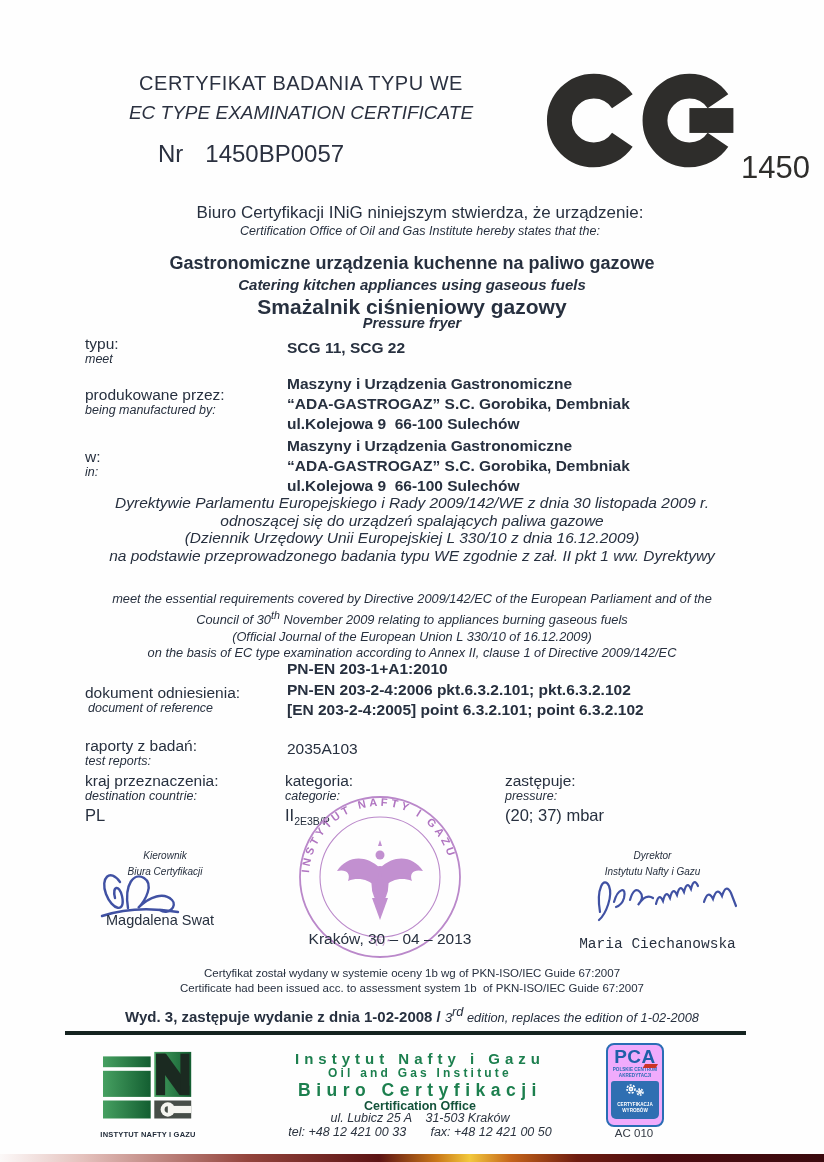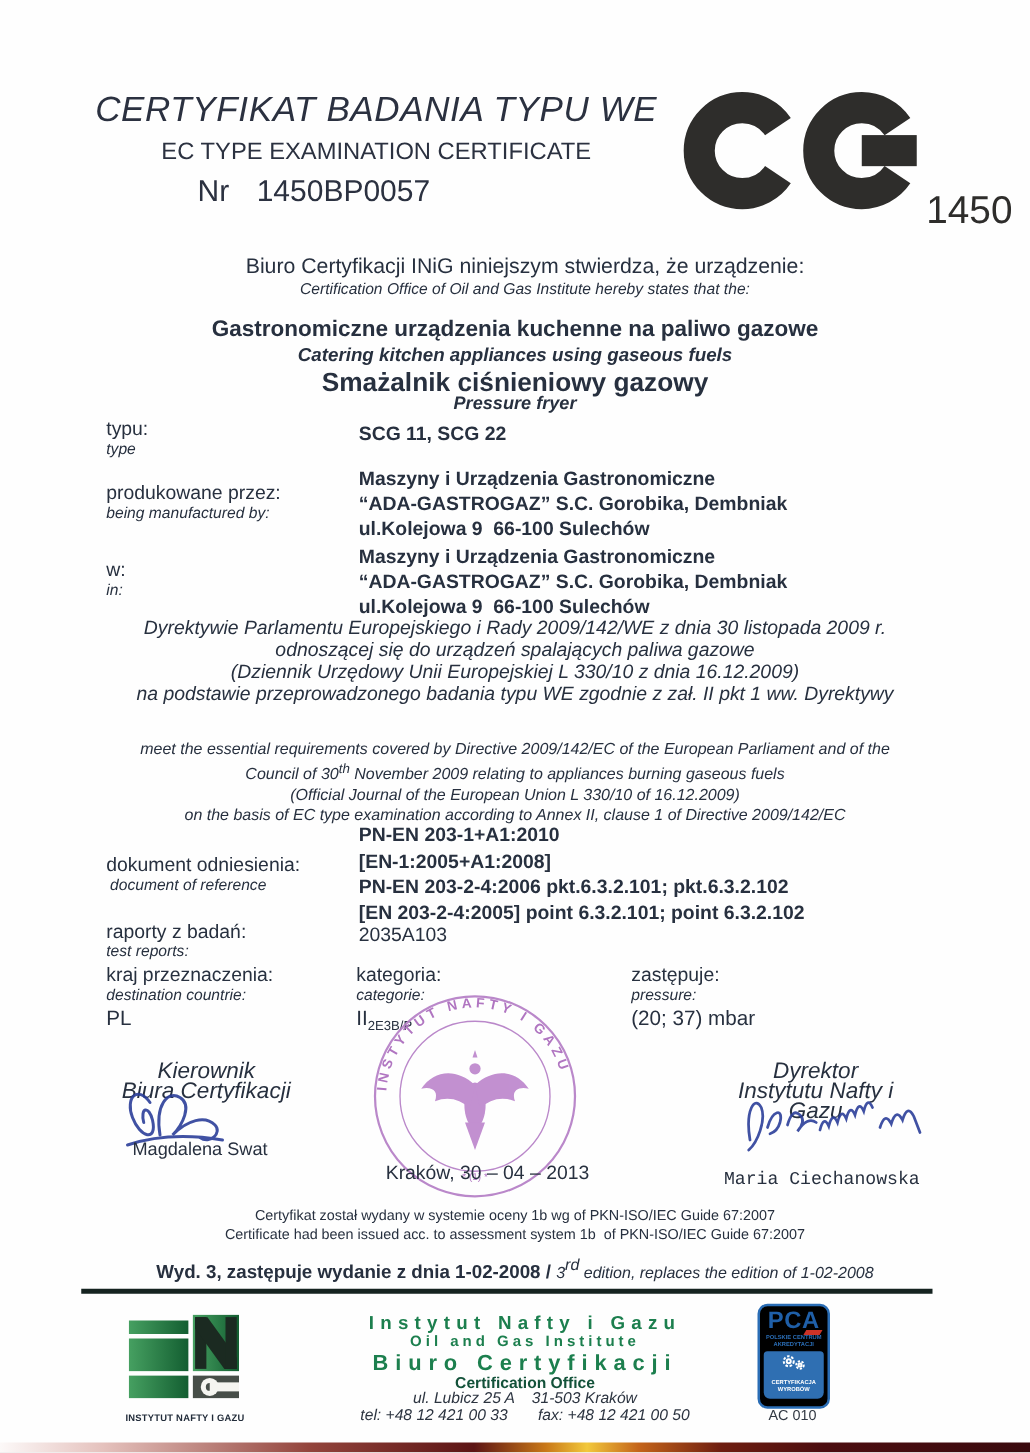--- a/index.html
+++ b/index.html
@@ -9,22 +9,22 @@
     font-family:"Liberation Sans",sans-serif;color:#27303f;
     -webkit-font-smoothing:antialiased;
   }
   .abs{position:absolute;}
   .ctr{position:absolute;left:0;width:824px;text-align:center;}
   .b{font-weight:bold;}
   .pre{white-space:pre;}
   svg text{font-family:"Liberation Sans",sans-serif;}
 
   .title-block{top:72px;left:36px;width:530px;text-align:center;}
-  .title-pl{font-size:28px;letter-spacing:0.5px;color:#2b3140;font-style:italic;}
-  .title-en{font-size:19px;margin-top:7px;color:#2b3140;}
+  .title-pl{font-size:20px;letter-spacing:0.5px;color:#2b3140;}
+  .title-en{font-size:19px;font-style:italic;margin-top:7px;color:#2b3140;}
   .nr-line{top:140px;left:158px;font-size:24px;display:flex;gap:22px;color:#2b3140;}
 
   .ce-num{top:150px;left:741px;font-size:31px;color:#2e2d2b;}
 
   .stmt-pl{top:203px;font-size:17px;transform:translateX(8px);}
   .stmt-en{top:224px;font-size:12.5px;font-style:italic;transform:translateX(8px);}
 
   .prod1{top:253px;font-size:18px;font-weight:bold;}
   .prod2{top:276px;font-size:15px;font-weight:bold;font-style:italic;}
   .prod3{top:295px;font-size:21px;font-weight:bold;}
@@ -38,40 +38,40 @@
   .comp-en{top:591px;font-size:12.8px;font-style:italic;line-height:16.2px;}
 
   .ref-val{top:659px;left:287px;font-size:15.5px;font-weight:bold;line-height:20.5px;}
   .rep-val{top:740px;left:287px;font-size:15.5px;}
 
   .col-lab{top:772px;}
   .col-lab-en{top:789px;}
   .col-val{top:806px;font-size:16.5px;}
   .catsub{font-size:10.5px;}
 
-  .role{font-size:18px;font-style:italic;line-height:16px;text-align:center;}
+  .role{font-size:10px;font-style:italic;line-height:16px;text-align:center;}
   .sig-name{font-size:14.5px;text-align:center;}
   .date-line{top:930px;left:240px;width:300px;text-align:center;font-size:15.5px;}
 
   .note{font-size:11.5px;line-height:15px;}
   .edition-line{top:1004px;font-size:15px;}
   .edition-line .itpart{font-size:12.8px;font-style:italic;}
 
   .footer-hr{top:1031px;left:65px;width:681px;height:4px;background:#152320;}
 
   .f-green1{top:1050px;font-size:15px;font-weight:bold;color:#1c7f4e;letter-spacing:5px;transform:translateX(8px);}
   .f-green2{top:1066px;font-size:12px;font-weight:bold;color:#1c7f4e;letter-spacing:3.2px;transform:translateX(8px);}
   .f-green3{top:1080px;font-size:17.5px;font-weight:bold;color:#1c7f4e;letter-spacing:5.5px;transform:translateX(8px);}
   .f-green4{top:1099px;font-size:12.5px;font-weight:bold;color:#13523a;transform:translateX(8px);}
   .f-addr{top:1111px;font-size:12.5px;font-style:italic;color:#2c3440;transform:translateX(8px);}
   .f-tel{top:1125px;font-size:12.5px;font-style:italic;color:#2c3440;transform:translateX(8px);}
 
   .inig-caption{top:1130px;left:92px;width:112px;text-align:center;font-size:7.5px;font-weight:bold;letter-spacing:0.2px;color:#222c3a;}
 
-  .pca-box{top:1043px;left:606px;width:54px;height:80px;border:2px solid #2a6db5;border-radius:8px;background:#000000;text-align:center;}
+  .pca-box{top:1043px;left:606px;width:54px;height:80px;border:2px solid #2a6db5;border-radius:8px;background:#f0abfc;text-align:center;}
   .pca-name{font-size:19px;font-weight:bold;color:#1f5fa8;letter-spacing:0.5px;line-height:20px;margin-top:2px;position:relative;}
   .pca-red{position:absolute;left:36px;top:17px;width:13px;height:3.5px;background:#cc3327;transform:skewX(-30deg);}
   .pca-sub{font-size:4.6px;font-weight:bold;color:#2a6db5;line-height:5.5px;}
   .pca-blue{margin:3px 3px 0 3px;height:38px;background:#2f6fb2;border-radius:3px 3px 5px 5px;color:#fff;}
   .pca-blue-line{font-size:4.6px;font-weight:bold;line-height:5.5px;color:#fff;}
   .pca-code{top:1127px;left:598px;width:72px;text-align:center;font-size:11.5px;color:#333a44;}
 
   .bottom-bar{position:absolute;bottom:0;left:0;width:824px;height:8px;
     background:linear-gradient(90deg,
       rgba(214,150,140,0.05) 0%, rgba(198,120,110,0.45) 10%,
@@ -105,21 +105,21 @@
 
   <div class="ctr stmt-pl">Biuro Certyfikacji INiG niniejszym stwierdza, że urządzenie:</div>
   <div class="ctr stmt-en">Certification Office of Oil and Gas Institute hereby states that the:</div>
 
   <div class="ctr prod1">Gastronomiczne urządzenia kuchenne na paliwo gazowe</div>
   <div class="ctr prod2">Catering kitchen appliances using gaseous fuels</div>
   <div class="ctr prod3">Smażalnik ciśnieniowy gazowy</div>
   <div class="ctr prod4">Pressure fryer</div>
 
   <div class="abs lab" style="top:335px;left:85px;">typu:</div>
-  <div class="abs lab-en" style="top:352px;left:85px;">type</div>
+  <div class="abs lab-en" style="top:352px;left:85px;">meet</div>
   <div class="abs val" style="top:338px;left:287px;">SCG 11, SCG 22</div>
 
   <div class="abs lab" style="top:386px;left:85px;text-align:right;">produkowane przez:</div>
   <div class="abs lab-en" style="top:403px;left:85px;">being manufactured by:</div>
   <div class="abs val" style="top:374px;left:287px;">
     <div>Maszyny i Urządzenia Gastronomiczne</div>
     <div>“ADA-GASTROGAZ” S.C. Gorobika, Dembniak</div>
     <div class="pre">ul.Kolejowa 9  66-100 Sulechów</div>
   </div>
 
@@ -142,21 +142,20 @@
     <div>meet the essential requirements covered by Directive 2009/142/EC of the European Parliament and of the</div>
     <div><span>Council of 30</span><sup>th</sup><span> November 2009 relating to appliances burning gaseous fuels</span></div>
     <div>(Official Journal of the European Union L 330/10 of 16.12.2009)</div>
     <div>on the basis of EC type examination according to Annex II, clause 1 of Directive 2009/142/EC</div>
   </div>
 
   <div class="abs lab" style="top:684px;left:85px;">dokument odniesienia:</div>
   <div class="abs lab-en" style="top:701px;left:88px;">document of reference</div>
   <div class="abs ref-val">
     <div>PN-EN 203-1+A1:2010</div>
-    <div>[EN-1:2005+A1:2008]</div>
     <div>PN-EN 203-2-4:2006 pkt.6.3.2.101; pkt.6.3.2.102</div>
     <div>[EN 203-2-4:2005] point 6.3.2.101; point 6.3.2.102</div>
   </div>
 
   <div class="abs lab" style="top:737px;left:85px;">raporty z badań:</div>
   <div class="abs lab-en" style="top:754px;left:85px;">test reports:</div>
   <div class="abs rep-val">2035A103</div>
 
   <div class="abs lab col-lab" style="left:85px;">kraj przeznaczenia:</div>
   <div class="abs lab-en col-lab-en" style="left:85px;">destination countrie:</div>

